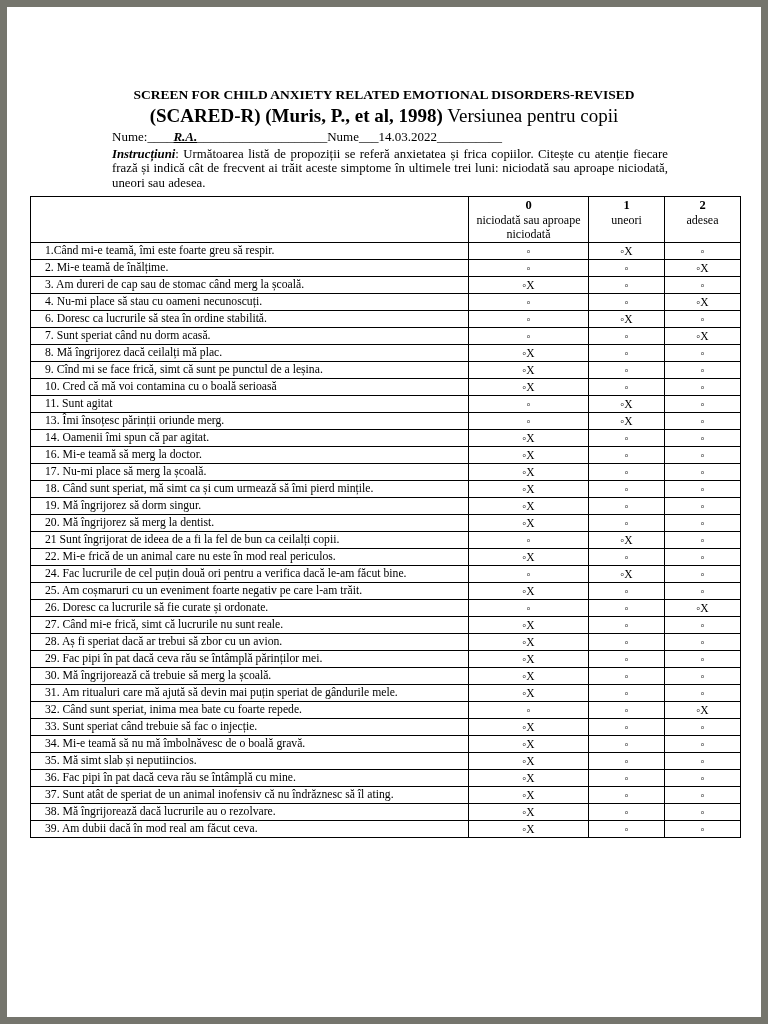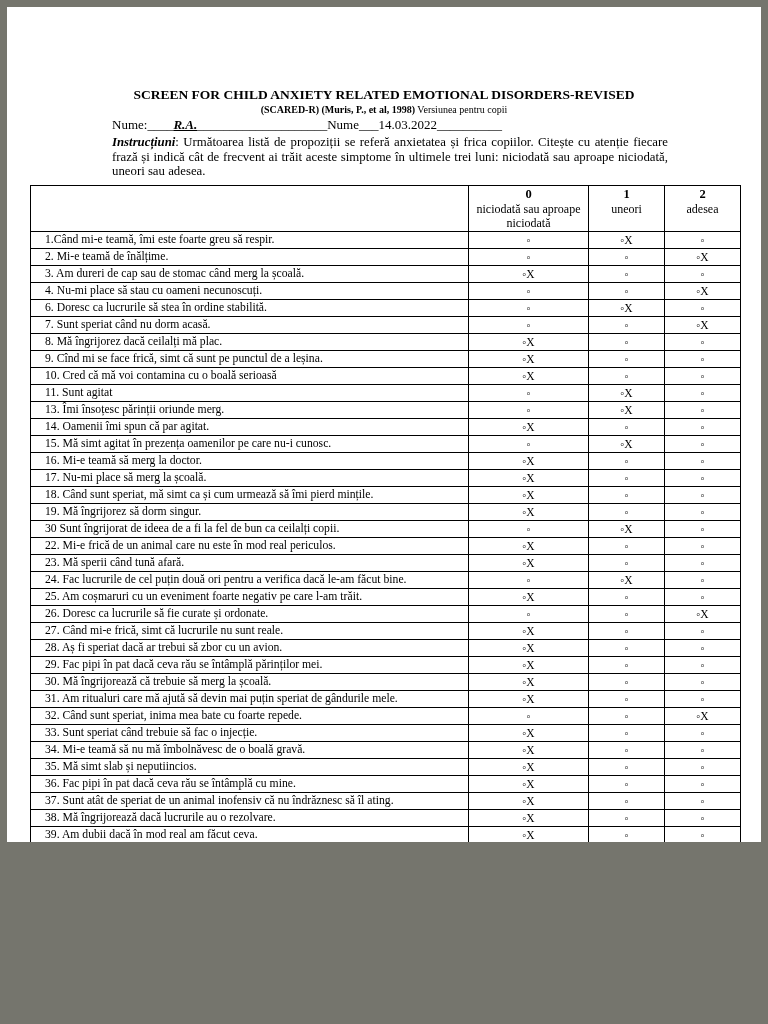--- a/index.html
+++ b/index.html
@@ -1,28 +1,28 @@
 <!DOCTYPE html>
 <html><head>
 <meta charset="utf-8">
 <style>
   * { margin: 0; padding: 0; box-sizing: border-box; }
   html, body { width: 768px; height: 1024px; }
   body { background: #75756d; position: relative; }
   .page {
-    position: absolute; top: 7px; left: 7px; width: 754px; height: 835px;
+    position: absolute; top: 7px; left: 7px; width: 754px; height: 1010px;
     background: #ffffff; color: #000;
     font-family: "Liberation Serif", "DejaVu Serif", serif;
     overflow: hidden;
   }
   .title {
     margin-top: 80px; text-align: center;
     font-weight: bold; font-size: 13.5px; line-height: 1.25;
   }
-  .subtitle { text-align: center; font-size: 10px; line-height: 1.25; }
+  .subtitle { text-align: center; font-size: 19px; line-height: 1.25; }
   .subtitle .bold { font-weight: bold; }
   .meta-line { margin-left: 105px; font-size: 13px; line-height: 1.3; margin-top: 1px; white-space: nowrap; }
   .name-value { font-weight: bold; text-decoration: underline; font-style: italic; }
   .instructions { margin-left: 105px; width: 556px; font-size: 12.8px; line-height: 1.14; margin-top: 1px; text-align: justify; }
   .instr-label { font-weight: bold; font-style: italic; }
   table {
     border-collapse: collapse; table-layout: fixed;
     margin-left: 23px; margin-top: 6px; width: 710px;
   }
   th, td { border: 1px solid #000; vertical-align: top; }
@@ -155,26 +155,20 @@
     <td class="answer-cell">◦</td>
   </tr>
 
   <tr>
     <td class="question-cell">14. Oamenii îmi spun că par agitat.</td>
     <td class="answer-cell">◦X</td>
     <td class="answer-cell">◦</td>
     <td class="answer-cell">◦</td>
   </tr>
 
-  <tr>
-    <td class="question-cell">15. Mă simt agitat în prezența oamenilor pe care nu-i cunosc.</td>
-    <td class="answer-cell">◦</td>
-    <td class="answer-cell">◦X</td>
-    <td class="answer-cell">◦</td>
-  </tr>
 
   <tr>
     <td class="question-cell">16. Mi-e teamă să merg la doctor.</td>
     <td class="answer-cell">◦X</td>
     <td class="answer-cell">◦</td>
     <td class="answer-cell">◦</td>
   </tr>
 
   <tr>
     <td class="question-cell">17. Nu-mi place să merg la școală.</td>
@@ -190,41 +184,41 @@
     <td class="answer-cell">◦</td>
   </tr>
 
   <tr>
     <td class="question-cell">19. Mă îngrijorez să dorm singur.</td>
     <td class="answer-cell">◦X</td>
     <td class="answer-cell">◦</td>
     <td class="answer-cell">◦</td>
   </tr>
 
-
-  <tr>
-    <td class="question-cell">30 Sunt îngrijorat de ideea de a fi la fel de bun ca ceilalți copii.</td>
+  <tr>
+    <td class="question-cell">20. Mă îngrijorez să merg la dentist.</td>
+    <td class="answer-cell">◦X</td>
+    <td class="answer-cell">◦</td>
+    <td class="answer-cell">◦</td>
+  </tr>
+
+  <tr>
+    <td class="question-cell">21 Sunt îngrijorat de ideea de a fi la fel de bun ca ceilalți copii.</td>
     <td class="answer-cell">◦</td>
     <td class="answer-cell">◦X</td>
     <td class="answer-cell">◦</td>
   </tr>
 
   <tr>
     <td class="question-cell">22. Mi-e frică de un animal care nu este în mod real periculos.</td>
     <td class="answer-cell">◦X</td>
     <td class="answer-cell">◦</td>
     <td class="answer-cell">◦</td>
   </tr>
 
-  <tr>
-    <td class="question-cell">23. Mă sperii când tună afară.</td>
-    <td class="answer-cell">◦X</td>
-    <td class="answer-cell">◦</td>
-    <td class="answer-cell">◦</td>
-  </tr>
 
   <tr>
     <td class="question-cell">24. Fac lucrurile de cel puțin două ori pentru a verifica dacă le-am făcut bine.</td>
     <td class="answer-cell">◦</td>
     <td class="answer-cell">◦X</td>
     <td class="answer-cell">◦</td>
   </tr>
 
   <tr>
     <td class="question-cell">25. Am coșmaruri cu un eveniment foarte negativ pe care l-am trăit.</td>

